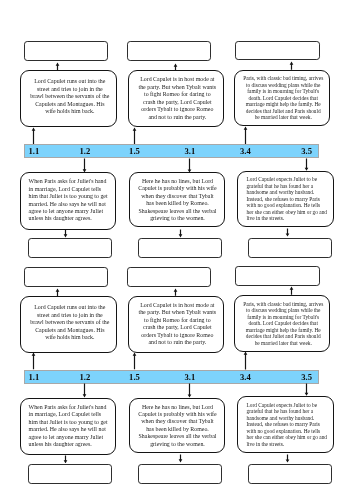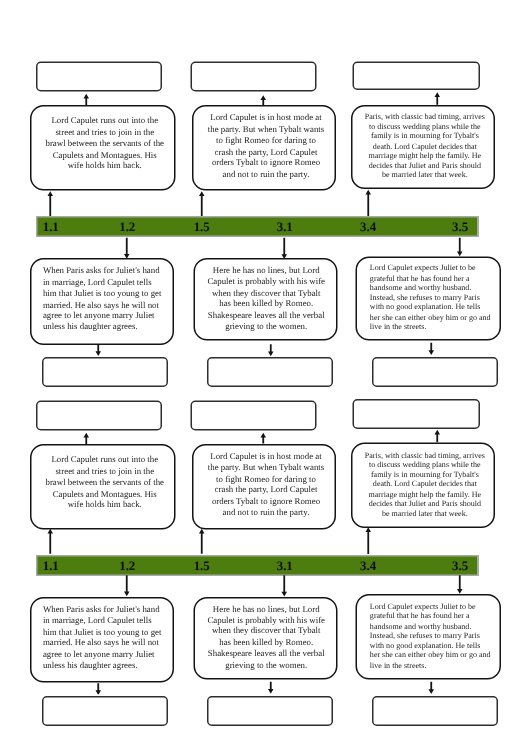--- a/index.html
+++ b/index.html
@@ -8,21 +8,21 @@
        -webkit-font-smoothing:antialiased;}
   .page{position:relative;width:354px;height:500px;background:#fff;}
 
   .ebox{position:absolute;border:1.15px solid #2e2e2e;border-radius:3.2px;background:#fff;box-sizing:border-box;}
 
   .tbox{position:absolute;border:1.3px solid #141414;border-radius:9px;background:#fff;box-sizing:border-box;
         font-size:5.9px;line-height:8.12px;color:#242424;text-align:center;}
   .tbox .inner{position:absolute;}
   .tbox.lft .inner{text-align:left;}
 
-  .bar{position:absolute;border:0.85px solid #a8a8a8;background:#4d7c0f;box-sizing:border-box;}
+  .bar{position:absolute;border:0.85px solid #a8a8a8;background:#7dd3fc;box-sizing:border-box;}
   .bar .mk{position:absolute;font-size:8.6px;line-height:8.6px;font-weight:bold;color:#0d0d0d;
            transform:translateX(-50%);white-space:nowrap;}
 
   .arw{position:absolute;}
 </style>
 </head>
 <body>
 
 <div class="page" id="page">
     <div class="ebox" style="left: 23.5px; top: 41.2px; width: 84.4px; height: 20.3px;"></div>

